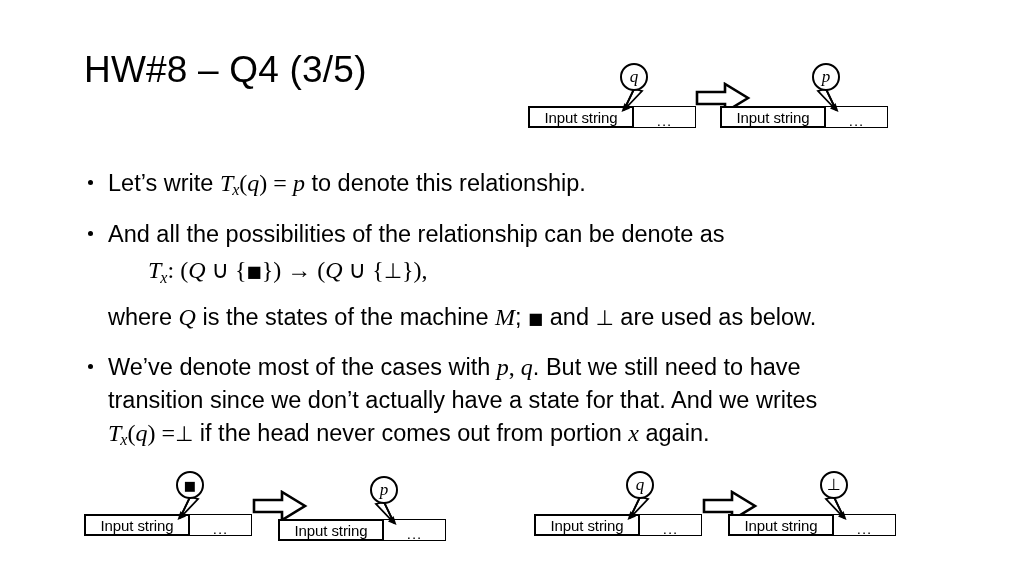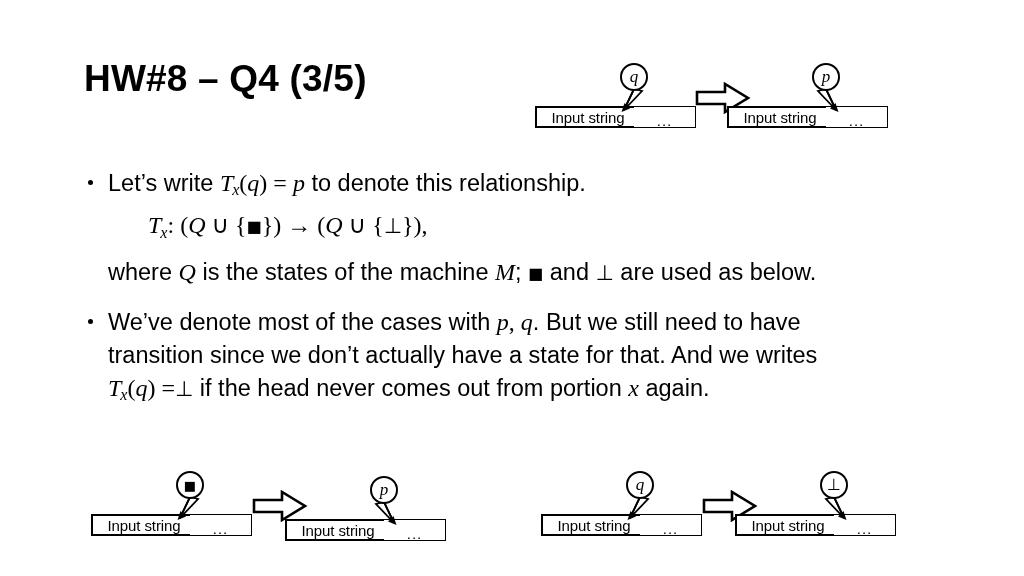--- a/index.html
+++ b/index.html
@@ -13,23 +13,23 @@
     position: relative;
     overflow: hidden;
     font-family: "Liberation Sans", sans-serif;
     color: #000000;
   }
 
   
   .slide-title {
     position: absolute;
     left: 84px;
-    top: 57px;
+    top: 48px;
     font-size: 37px;
-    font-weight: 700;
+    font-weight: 400;
     line-height: 44px;
     letter-spacing: 0.2px;
     white-space: nowrap;
   }
 
   
   .body-block {
     position: absolute;
     left: 86px;
     top: 155px;
@@ -103,21 +103,21 @@
   
   .diagram {
     position: absolute;
   }
 
   .tape {
     position: absolute;
   }
   .tape .cell-main {
     position: absolute;
-    left: 7px;
+    left: 0;
     top: 0;
     box-sizing: border-box;
     border: 2.5px solid #000;
     background: #fff;
     display: flex;
     align-items: center;
     justify-content: center;
     font-size: 15px;
     line-height: 1;
     letter-spacing: -0.1px;
@@ -194,20 +194,23 @@
 <body>
 
 <div class="slide-title">HW#8 – Q4 (3/5)</div>
 
 <div class="body-block">
 
   <div class="bullet-line">
     <span class="dot"></span><span>Let’s write </span><span class="mi">T</span><span class="mi-sub">x</span><span class="mo">(</span><span class="mi">q</span><span class="mo">)</span><span class="mo"> = </span><span class="mi">p</span><span> to denote this relationship.</span>
   </div>
 
+  <div class="bullet-line">
+    <span class="dot"></span><span>And all the possibilities of the relationship can be denote as</span>
+  </div>
 
   <div class="formula-line">
     <span class="mi">T</span><span class="mi-sub">x</span><span class="mo">: (</span><span class="mi">Q</span><span class="mo"> ∪ {</span><span class="msq">■</span><span class="mo">})</span><span class="mo"> → </span><span class="mo">(</span><span class="mi">Q</span><span class="mo"> ∪ {</span><span class="mbot">⊥</span><span class="mo">}),</span>
   </div>
 
   <div class="where-line">
     <span>where </span><span class="mi">Q</span><span> is the states of the machine </span><span class="mi">M</span><span>; </span><span class="msq">■</span><span> and </span><span class="mbot">⊥</span><span> are used as below.</span>
   </div>
 
   <div class="bullet-line">

